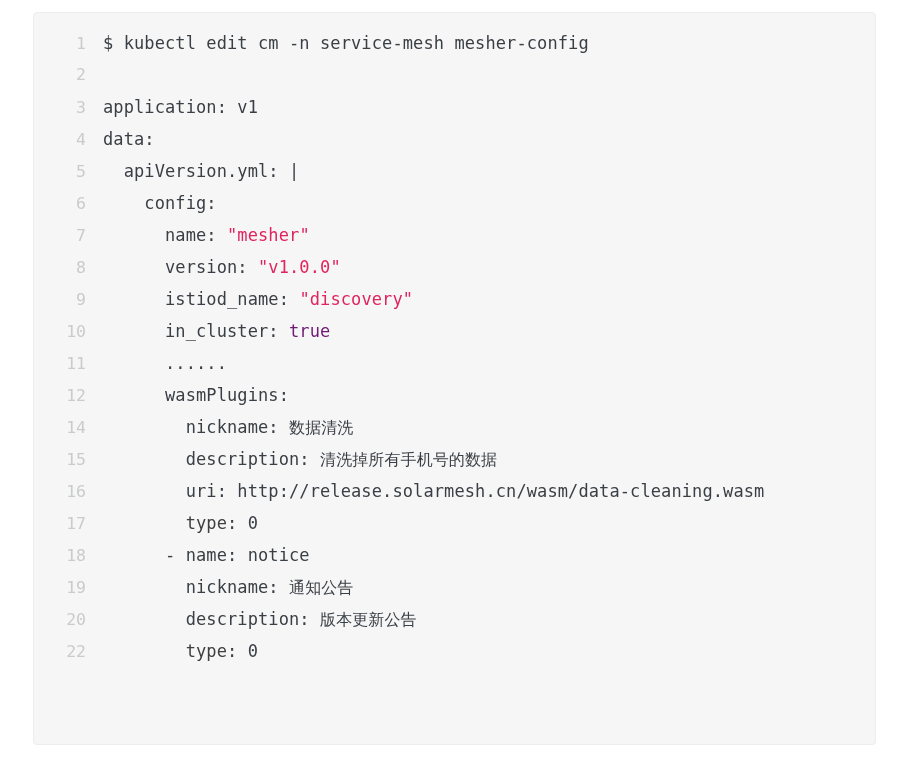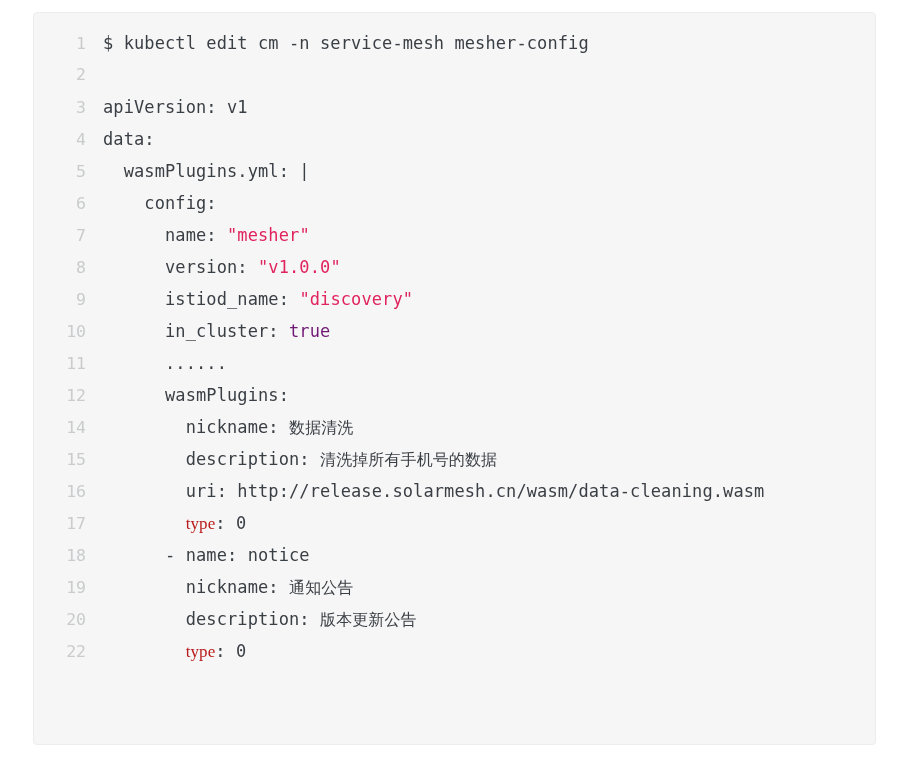--- a/index.html
+++ b/index.html
@@ -52,38 +52,38 @@
   .code-text {
     flex: 1 1 auto;
     font-size: 17px;
     font-family: "DejaVu Sans Mono", monospace;
     color: #3a3f45;
     letter-spacing: 0.1px;
   }
 
   .tok-str { color: #e0245e; }
   .tok-bool { color: #701a75; }
-  .tok-key-hl { color: #b91c1c; font-family: Liberation Serif, serif; }
+  .tok-key-hl { color: #404040; }
   .tok-plain { color: #3a3f45; }
   .tok-cjk {
     color: #3a3f45;
     font-family: Liberation Sans, sans-serif;
     font-size: 16px;
   }
 </style>
 </head>
 <body>
 
 <div id="code-panel">
   <div class="code-lines">
       <div class="code-line"><span class="ln">1</span><span class="code-text"><span class="tok-plain">$ kubectl edit cm -n service-mesh mesher-config</span></span></div>
       <div class="code-line"><span class="ln">2</span><span class="code-text"><span class="tok-plain"></span></span></div>
-      <div class="code-line"><span class="ln">3</span><span class="code-text"><span class="tok-plain">apiVersion: v1</span></span></div>
+      <div class="code-line"><span class="ln">3</span><span class="code-text"><span class="tok-plain">application: v1</span></span></div>
       <div class="code-line"><span class="ln">4</span><span class="code-text"><span class="tok-plain">data:</span></span></div>
-      <div class="code-line"><span class="ln">5</span><span class="code-text"><span class="tok-plain">  wasmPlugins.yml: |</span></span></div>
+      <div class="code-line"><span class="ln">5</span><span class="code-text"><span class="tok-plain">  apiVersion.yml: |</span></span></div>
       <div class="code-line"><span class="ln">6</span><span class="code-text"><span class="tok-plain">    config:</span></span></div>
       <div class="code-line"><span class="ln">7</span><span class="code-text"><span class="tok-plain">      name: </span><span class="tok-str">"mesher"</span></span></div>
       <div class="code-line"><span class="ln">8</span><span class="code-text"><span class="tok-plain">      version: </span><span class="tok-str">"v1.0.0"</span></span></div>
       <div class="code-line"><span class="ln">9</span><span class="code-text"><span class="tok-plain">      istiod_name: </span><span class="tok-str">"discovery"</span></span></div>
       <div class="code-line"><span class="ln">10</span><span class="code-text"><span class="tok-plain">      in_cluster: </span><span class="tok-bool">true</span></span></div>
       <div class="code-line"><span class="ln">11</span><span class="code-text"><span class="tok-plain">      ......</span></span></div>
       <div class="code-line"><span class="ln">12</span><span class="code-text"><span class="tok-plain">      wasmPlugins:</span></span></div>
       <div class="code-line"><span class="ln">14</span><span class="code-text"><span class="tok-plain">        nickname: </span><span class="tok-cjk">数据清洗</span></span></div>
       <div class="code-line"><span class="ln">15</span><span class="code-text"><span class="tok-plain">        description: </span><span class="tok-cjk">清洗掉所有手机号的数据</span></span></div>
       <div class="code-line"><span class="ln">16</span><span class="code-text"><span class="tok-plain">        uri: http://release.solarmesh.cn/wasm/data-cleaning.wasm</span></span></div>

